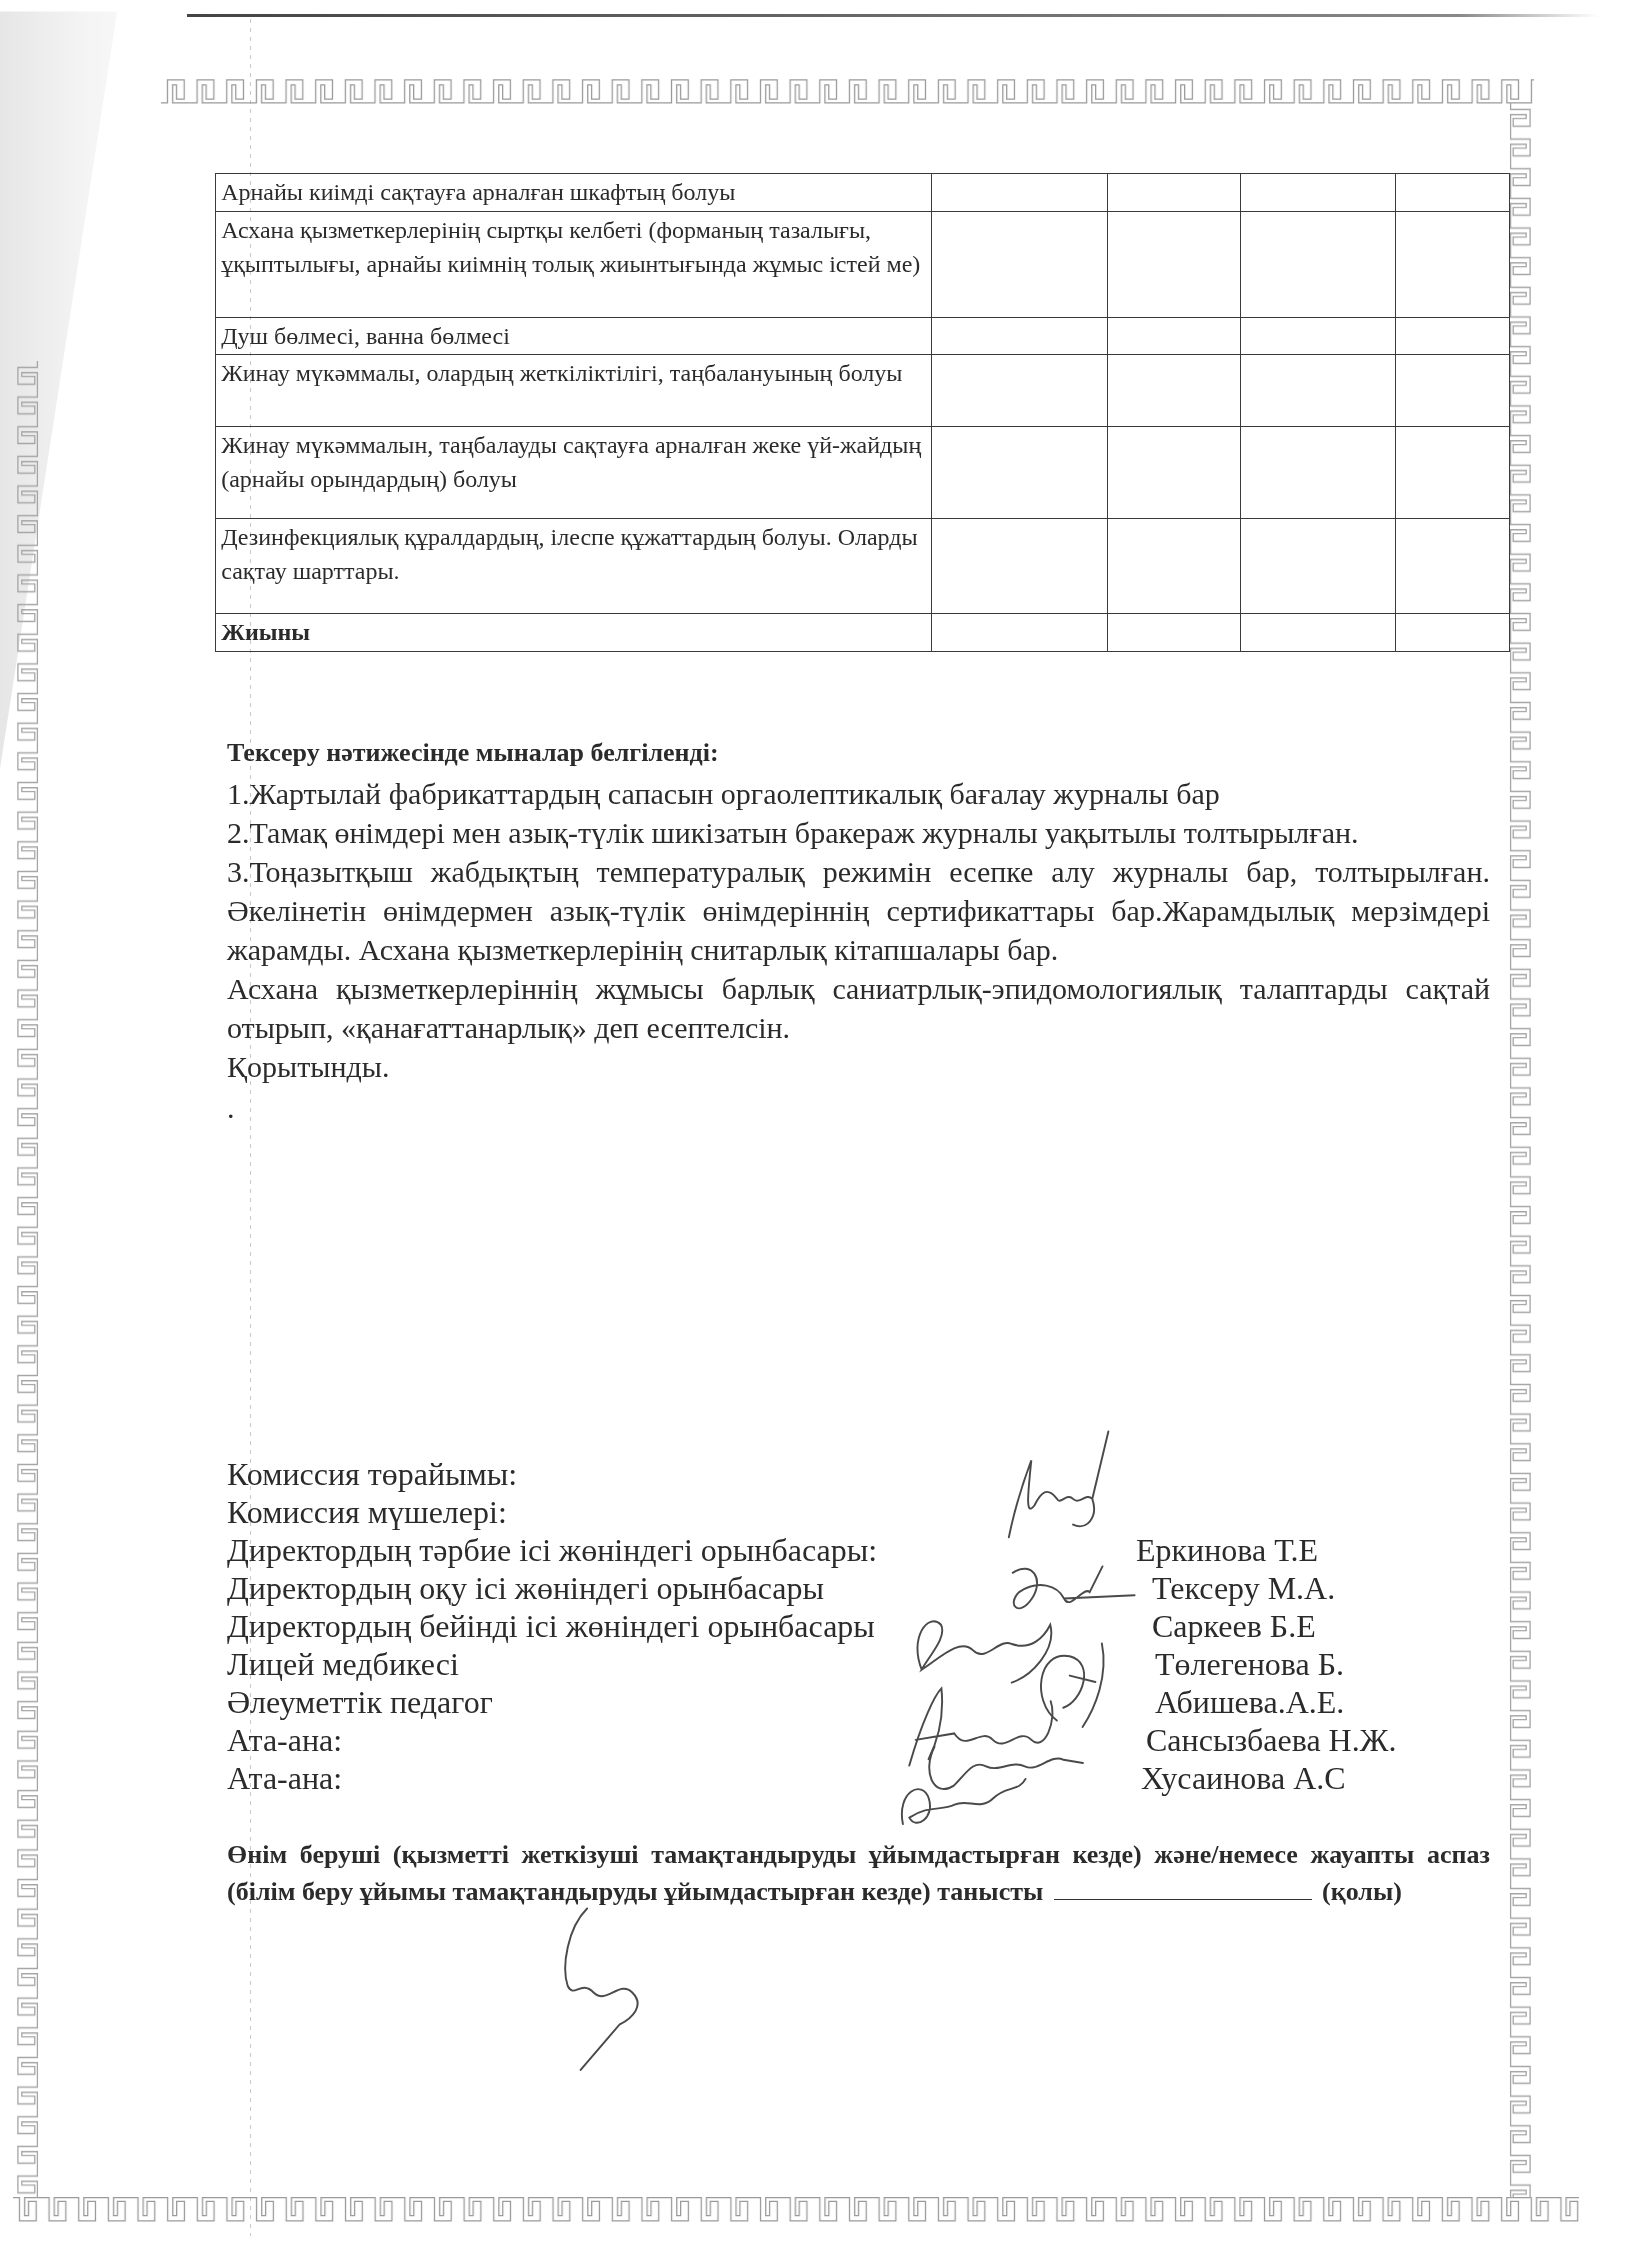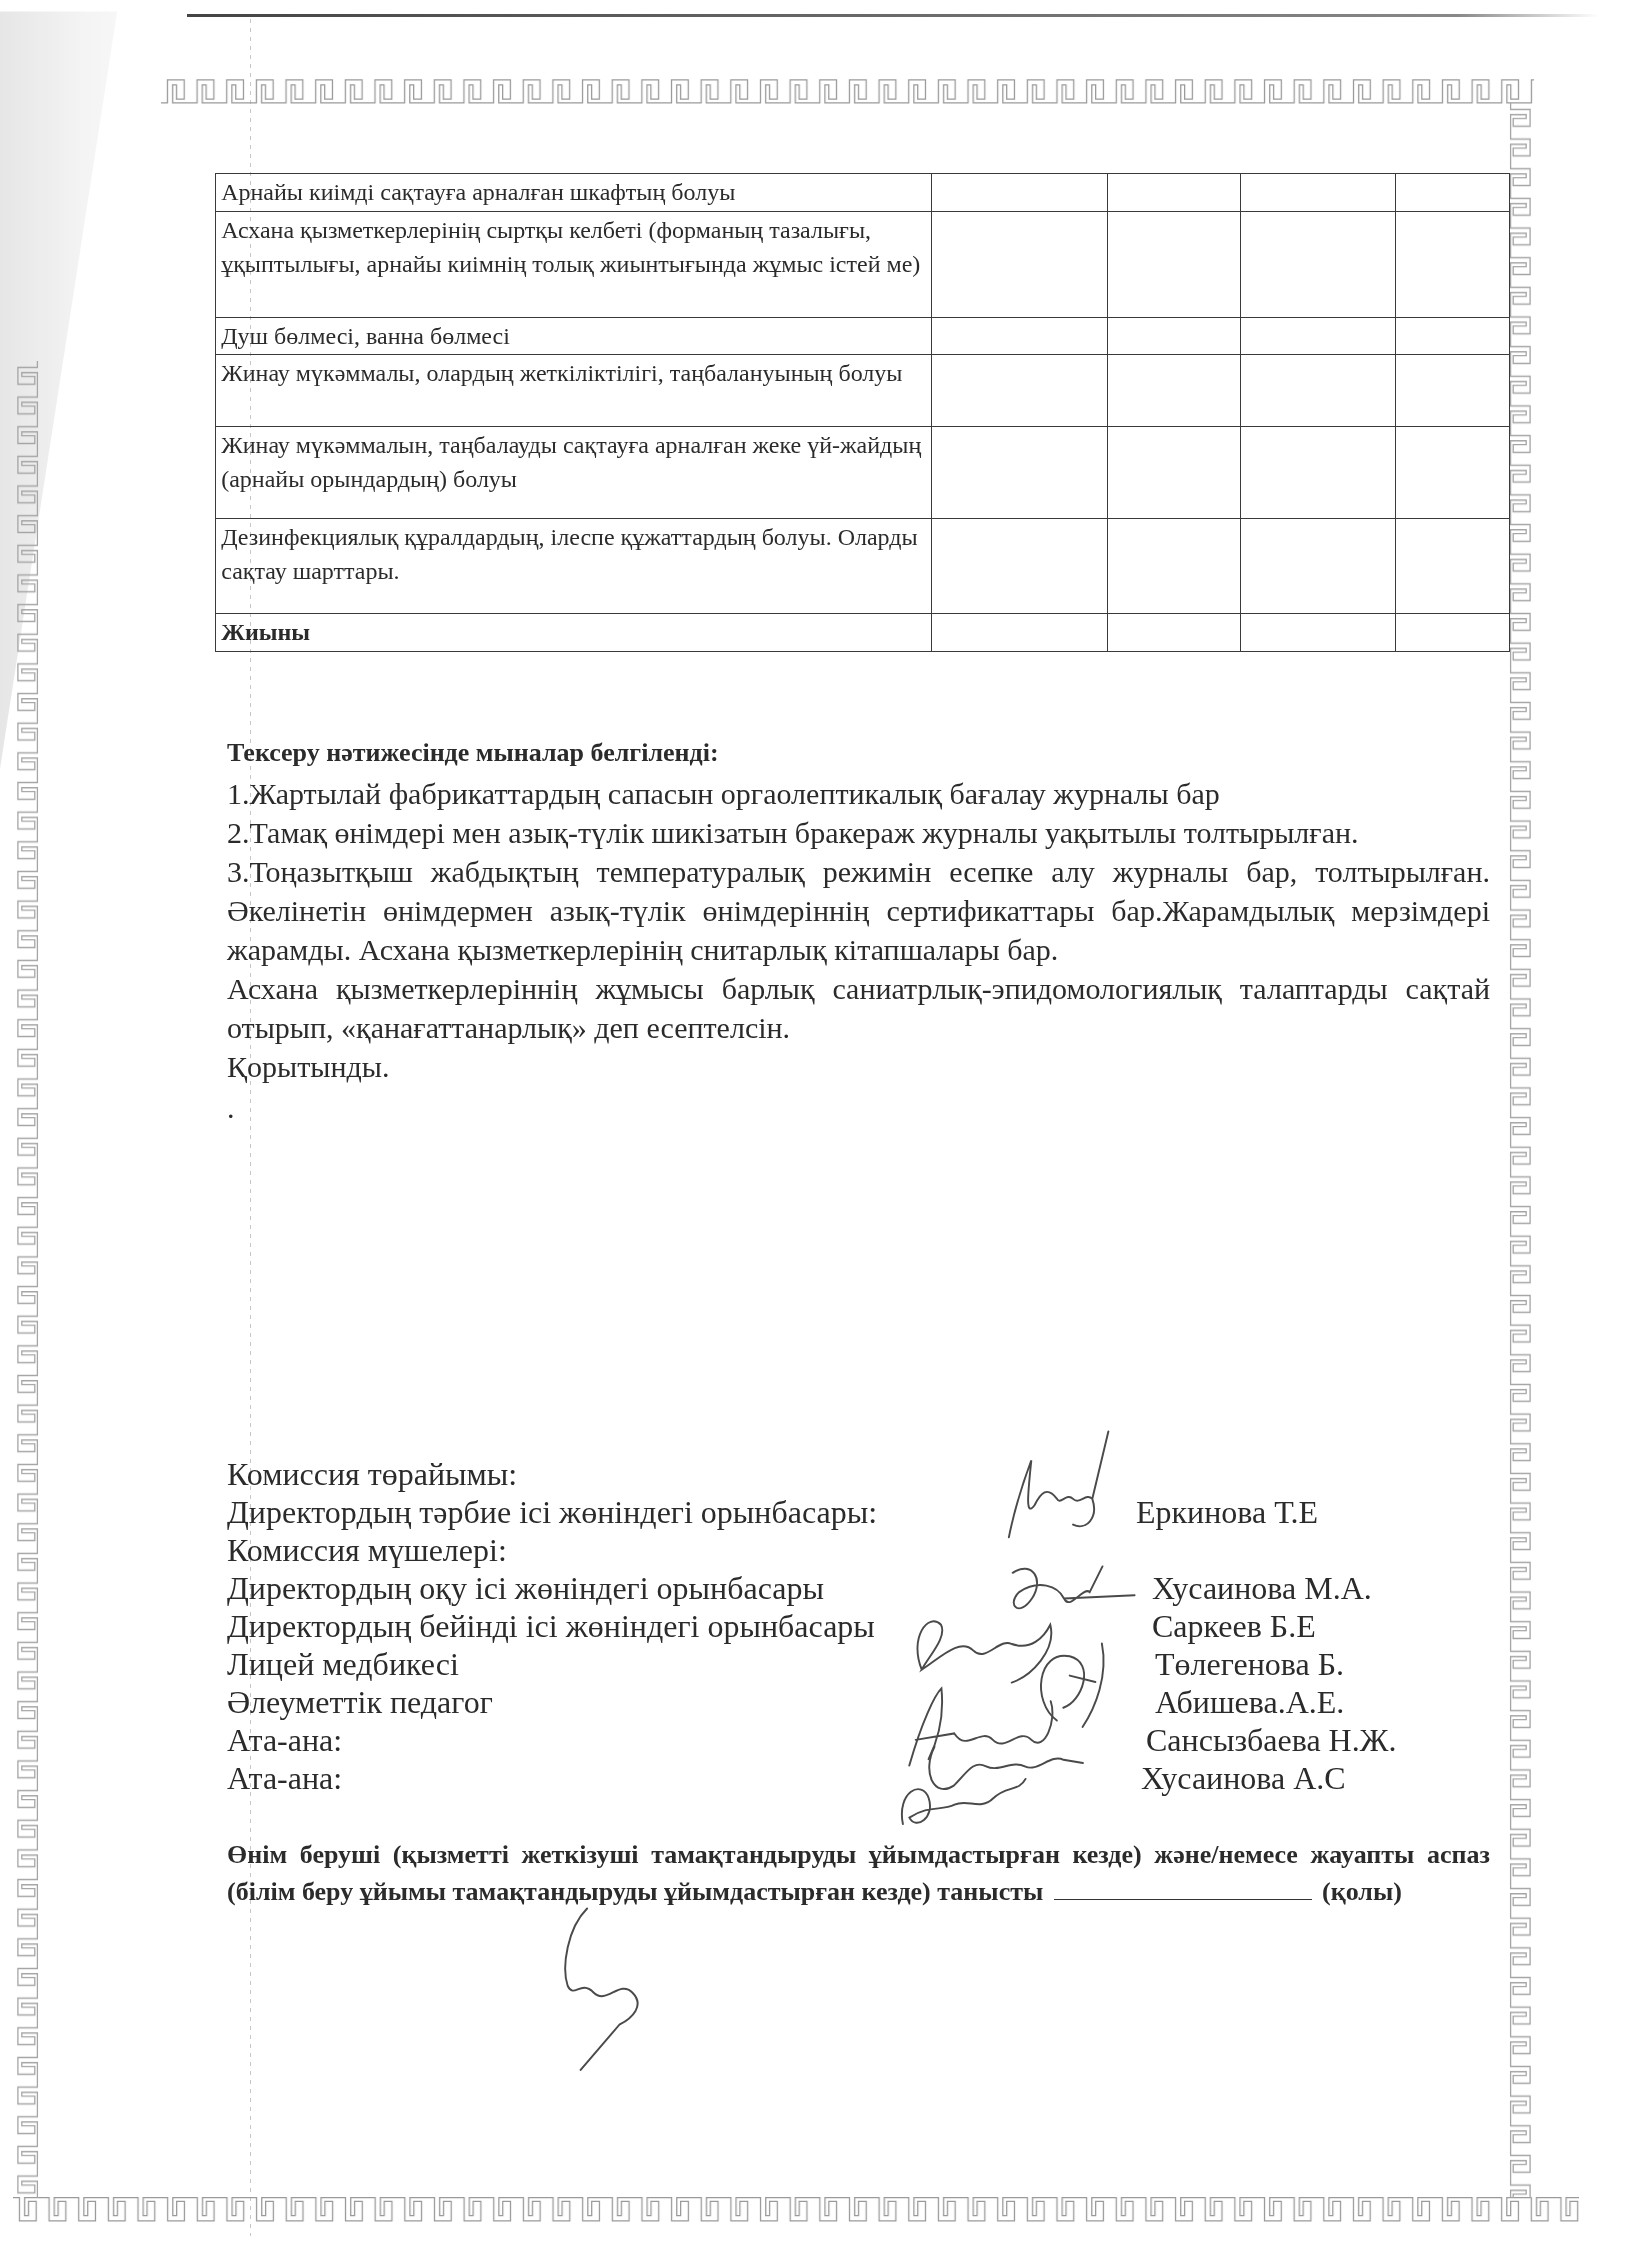--- a/index.html
+++ b/index.html
@@ -182,29 +182,29 @@
   <p>Асхана қызметкерлеріннің жұмысы барлық саниатрлық-эпидомологиялық талаптарды сақтай отырып, «қанағаттанарлық» деп есептелсін.</p>
   <p>Қорытынды.</p>
   <p class="dot">.</p>
 </div>
 
 <div class="commission">
   <div class="row">
       <span class="role">Комиссия төрайымы:</span>
     </div>
   <div class="row">
+      <span class="role">Комиссия мүшелері:</span>
+    </div>
+  <div class="row">
     <span class="role">Директордың тәрбие ісі жөніндегі орынбасары:</span>
     <span class="name" style="left:909px">Еркинова Т.Е</span>
   </div>
   <div class="row">
-      <span class="role">Комиссия мүшелері:</span>
-    </div>
-  <div class="row">
     <span class="role">Директордың оқу ісі жөніндегі орынбасары</span>
-    <span class="name" style="left:925px">Хусаинова М.А.</span>
+    <span class="name" style="left:925px">Тексеру М.А.</span>
   </div>
   <div class="row">
     <span class="role">Директордың бейінді ісі жөніндегі орынбасары</span>
     <span class="name" style="left:925px">Саркеев Б.Е</span>
   </div>
   <div class="row">
     <span class="role">Лицей медбикесі</span>
     <span class="name" style="left:928px">Төлегенова Б.</span>
   </div>
   <div class="row">

